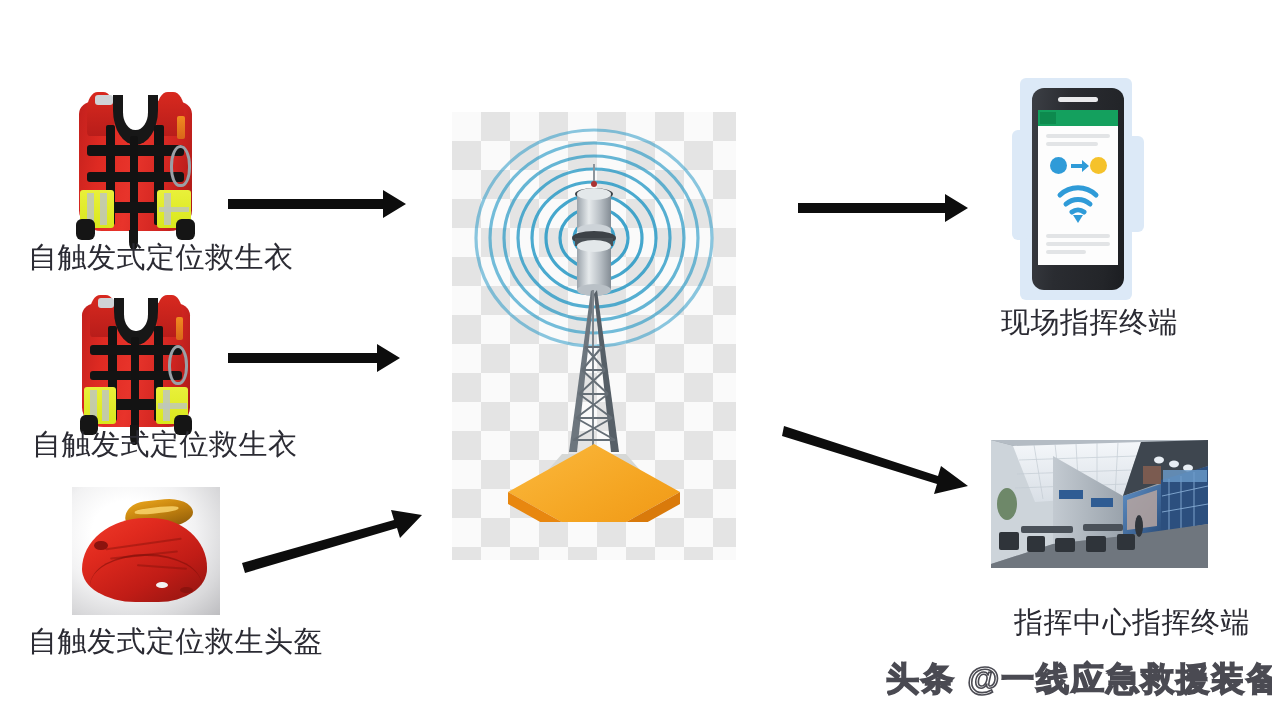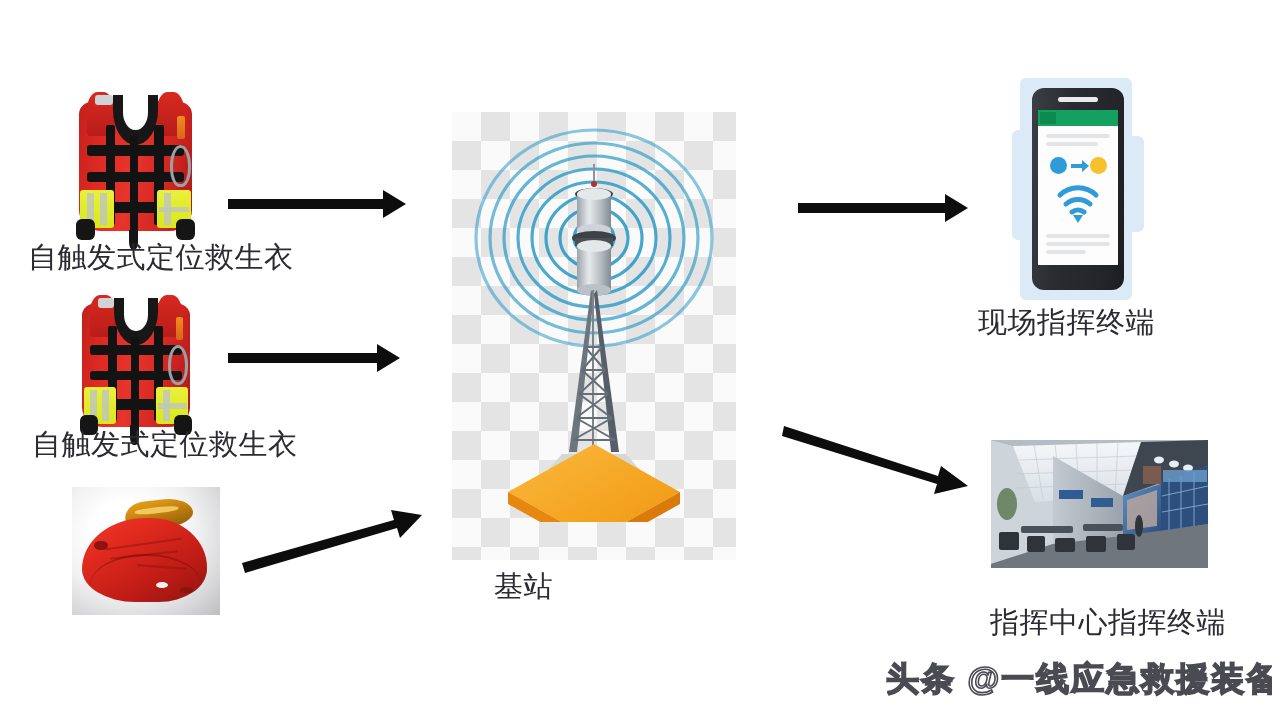--- a/index.html
+++ b/index.html
@@ -22,21 +22,21 @@
   
   .caption {
     position: absolute;
     font-family: "Liberation Sans", "DejaVu Sans", sans-serif;
     font-size: 29px;
     color: #2b2b33;
     white-space: nowrap;
     letter-spacing: 0.5px;
     line-height: 1;
   }
-  .caption.center { text-align: left; }
+  .caption.center { text-align: right; }
 
   
   .arrow-svg { position: absolute; overflow: visible; }
 
   
   .vest { position: absolute; }
   .vest-body {
     position: absolute;
     left: 8%; top: 6%;
     width: 84%; height: 88%;
@@ -338,20 +338,21 @@
     </div>
     <div class="helmet-shell"></div>
     <div class="helmet-line" style="left:22%; top:44%; width:52%; transform:rotate(-8deg);"></div>
     <div class="helmet-line" style="left:26%; top:52%; width:46%; transform:rotate(-6deg);"></div>
     <div class="helmet-line" style="left:44%; top:62%; width:34%; transform:rotate(4deg);"></div>
     <div class="helmet-vis"></div>
     <div class="helmet-vent" style="left:15%; top:42%; width:9%; height:7%;"></div>
     <div class="helmet-hole" style="left:57%; top:74%; width:8%; height:5%;"></div>
     <div class="helmet-vent" style="left:73%; top:78%; width:9%; height:5%;"></div>
   </div>
+  <div class="caption" style="left:28px; top:627px;">自触发式定位救生头盔</div>
 
   <svg class="arrow-svg" style="left:228px; top:186px;" width="178" height="36" viewBox="0 0 178 36">
     <path d="M0 13 L155 13 L155 4 L178 18 L155 32 L155 23 L0 23 Z" fill="#0d0d0d"></path>
   </svg>
 
   <svg class="arrow-svg" style="left:228px; top:340px;" width="172" height="36" viewBox="0 0 172 36">
     <path d="M0 13 L149 13 L149 4 L172 18 L149 32 L149 23 L0 23 Z" fill="#0d0d0d"></path>
   </svg>
 
   <svg class="arrow-svg" style="left:240px; top:495px;" width="182" height="78" viewBox="0 0 182 78">
@@ -422,21 +423,20 @@
       <path d="M41 308 L133 308 L133 316 L41 316 Z" fill="#b9bcb9"></path>
 
       <path d="M87 230 L87 230" fill="none"></path>
       <g transform="translate(87,330)">
         <path d="M0 -48 L86 0 L0 48 L-86 0 Z" fill="url(#platTop)"></path>
         <path d="M-86 0 L0 48 L0 60 L-86 12 Z" fill="#e8870f"></path>
         <path d="M86 0 L0 48 L0 60 L86 12 Z" fill="#d97a0b"></path>
       </g>
     </svg>
   </div>
-  <div class="caption center" style="left:494px; top:572px; width:200px;">基站</div>
 
   <svg class="arrow-svg" style="left:798px; top:190px;" width="170" height="36" viewBox="0 0 170 36">
     <path d="M0 13 L147 13 L147 4 L170 18 L147 32 L147 23 L0 23 Z" fill="#0d0d0d"></path>
   </svg>
 
   <svg class="arrow-svg" style="left:782px; top:424px;" width="186" height="80" viewBox="0 0 186 80">
     <path d="M2 2 L156 52 L159 42 L186 62 L152 70 L155 60 L0 12 Z" fill="#0d0d0d"></path>
   </svg>
 
   <div class="abs" style="left:1012px; top:78px; width:132px; height:222px;">

